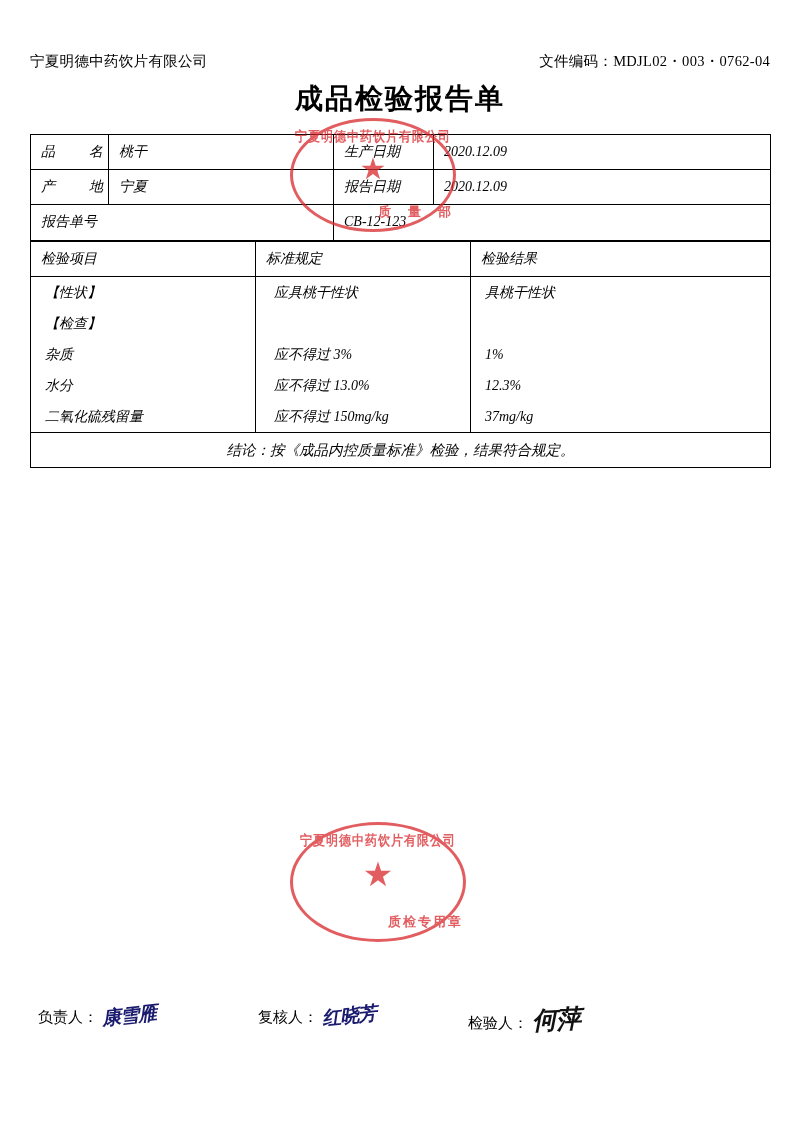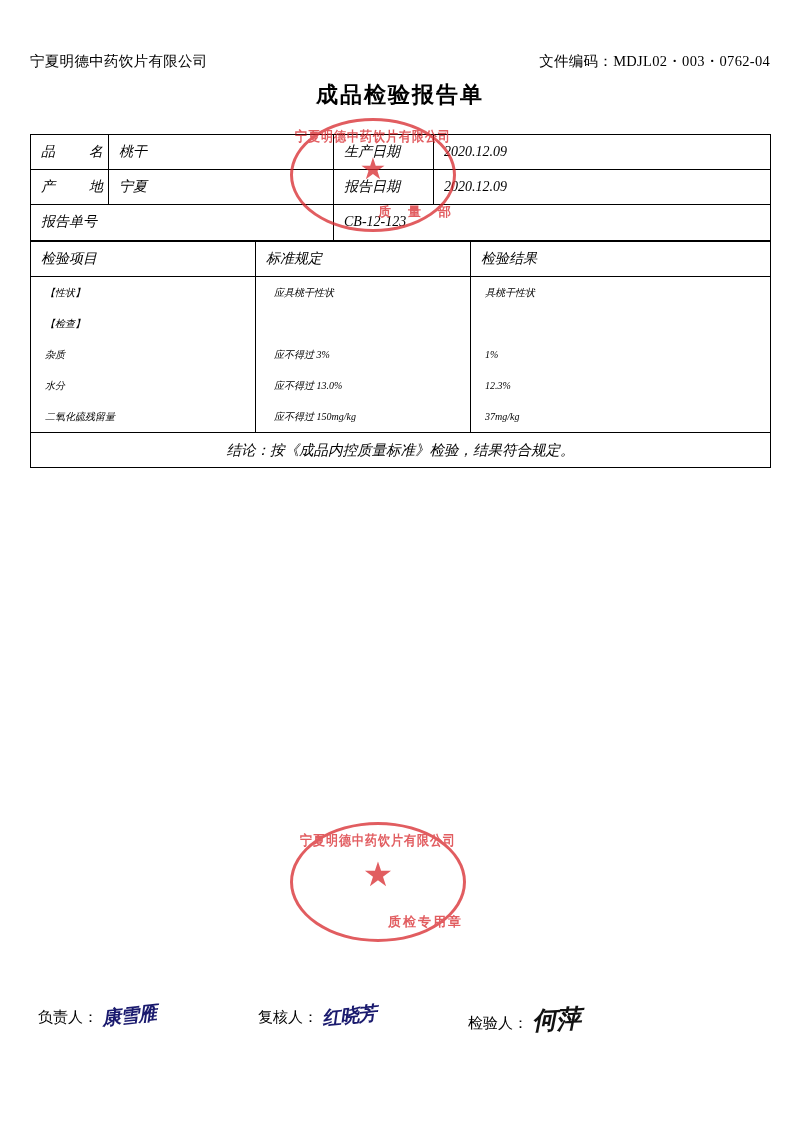--- a/index.html
+++ b/index.html
@@ -37,21 +37,21 @@
   .header-left { white-space: nowrap; }
   .header-right { white-space: nowrap; }
 
   
   .doc-title {
     position: absolute;
     top: 80px;
     left: 0;
     width: 800px;
     text-align: center;
-    font-size: 22px;
+    font-size: 28px;
     font-weight: bold;
     letter-spacing: 2px;
     font-family: "DejaVu Serif", "Liberation Serif", serif;
   }
 
   
   .tbl-wrap {
     position: absolute;
     top: 134px;
     left: 30px;
@@ -93,21 +93,21 @@
     font-size: 14px;
   }
   .ch-item { width: 225px; text-align: left; padding-left: 14px; margin-top: 28px; }
   .ch-std  { width: 215px; text-align: left; padding-left: 18px; }
   .ch-res  { width: 290px; text-align: left; padding-left: 58px; }
 
   .body-cell {
     vertical-align: top;
     height: 640px;
     padding-top: 22px;
-    font-size: 10px;
+    font-size: 14px;
   }
   .body-cell .line {
     height: 31px;
     line-height: 31px;
     white-space: nowrap;
   }
   .body-cell.col1 { padding-left: 14px; }
   .body-cell.col2 { padding-left: 18px; }
   .body-cell.col3 { padding-left: 14px; }
 

